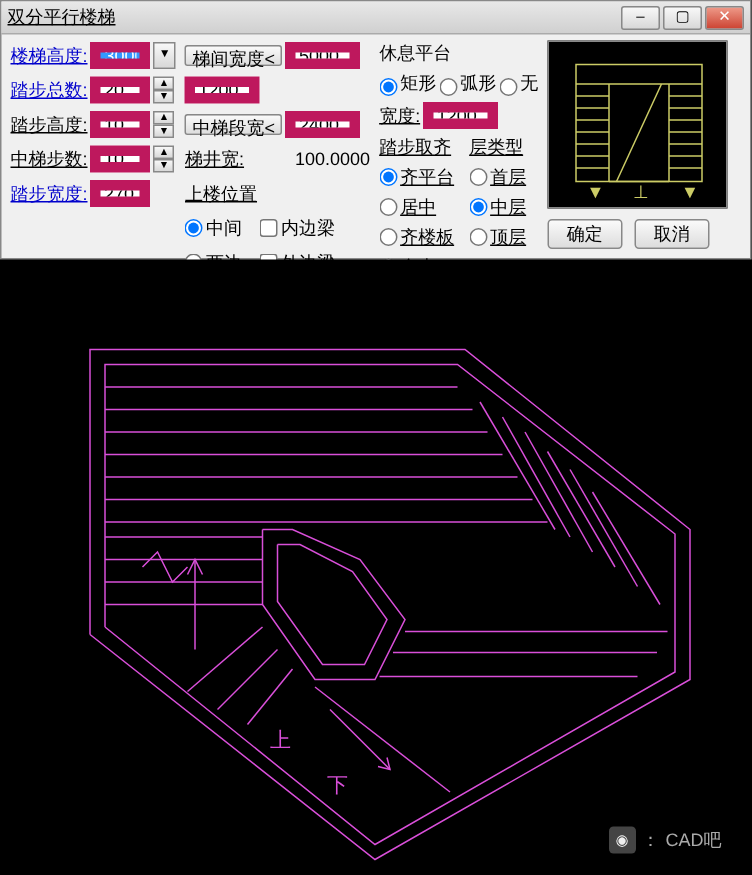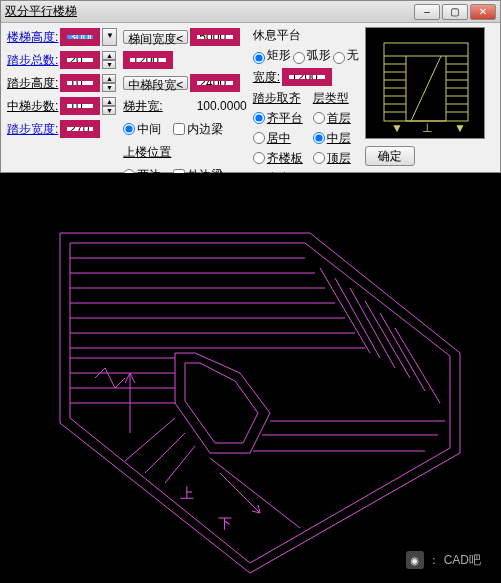--- a/index.html
+++ b/index.html
@@ -23,21 +23,21 @@
     .spin-btn { width: 14px; height: 9px; border: 1px solid #888; background: linear-gradient(#f8f8f8,#d8d8d8); font-size: 7px; line-height: 7px; text-align: center; cursor: pointer; }
     .dd { width: 15px; height: 18px; border: 1px solid #888; background: linear-gradient(#f8f8f8,#d8d8d8); text-align: center; line-height: 14px; font-size: 8px; cursor: pointer; }
     .btn-lt { height: 14px; border: 1px solid #888; background: linear-gradient(#fafafa,#ddd); padding: 0 4px; cursor: pointer; white-space: nowrap; border-radius: 2px; }
     .grp-title { white-space: nowrap; }
     .radio-row { display: flex; align-items: flex-end; gap: 2px; }
     .radio, .check { width: 12px; height: 12px; cursor: pointer; }
     .colr { display: flex; flex-direction: column; gap: 2px; text-decoration: underline; }
     .radio-v { display: flex; align-items: center; gap: 2px; height: 18px; }
     .preview { width: 120px; height: 112px; background: #000; border: 1px solid #888; position: relative; }
     .preview svg line { stroke: #cccc66; stroke-width: 1; }
-    .btns { display: flex; gap: 8px; margin-top: 4px; justify-content: flex-start; flex-direction: column; }
+    .btns { display: flex; gap: 8px; margin-top: 4px; justify-content: flex-start; }
     .btn-main { width: 50px; height: 20px; border: 1px solid #888; background: linear-gradient(#fafafa,#ddd); border-radius: 3px; cursor: pointer; }
     .other-params { padding: 2px 10px; }
     .expand { width: 11px; height: 11px; border: 1px solid #888; background: #fff; text-align: center; line-height: 9px; font-size: 10px; cursor: pointer; display: inline-block; margin-right: 4px; }
     .cad-view { width: 501px; height: 410px; background: #000; position: relative; }
     .cad-view svg { position: absolute; top: 0; left: 0; }
     .cad-view text { fill: #d94fd9; font-size: 14px; font-family: SimSun; }
     .cad-view line, .cad-view polyline, .cad-view path { stroke: #d94fd9; stroke-width: 1; fill: none; }
     .watermark { position: absolute; right: 20px; bottom: 14px; color: #aaa; font-size: 12px; display: flex; align-items: center; gap: 4px; }
     .wm-icon { width: 18px; height: 18px; background: #444; border-radius: 3px; display: inline-flex; align-items: center; justify-content: center; color:#eee; font-size:10px;}
   </style>
@@ -102,28 +102,28 @@
       </div>
       <div class="row">
         <button class="btn-lt">中梯段宽&lt;</button>
         <input class="inp w55" value="2400" style="">
       </div>
       <div class="row">
         <span class="lbl">梯井宽:</span>
         <span style="margin-left:32px">100.0000</span>
       </div>
       <div class="row">
+        <span class="lbl">上楼位置</span>
+      </div>
+      <div class="row">
         <input type="radio" class="radio" checked="" style="">
         <span>中间</span>
         <span style="width:8px"></span>
         <input type="checkbox" class="check" style="">
         <span>内边梁</span>
-      </div>
-      <div class="row">
-        <span class="lbl">上楼位置</span>
       </div>
       <div class="row">
         <input type="radio" class="radio" style="">
         <span>两边</span>
         <span style="width:8px"></span>
         <input type="checkbox" class="check" style="">
         <span>外边梁</span>
       </div>
     </div>
 

